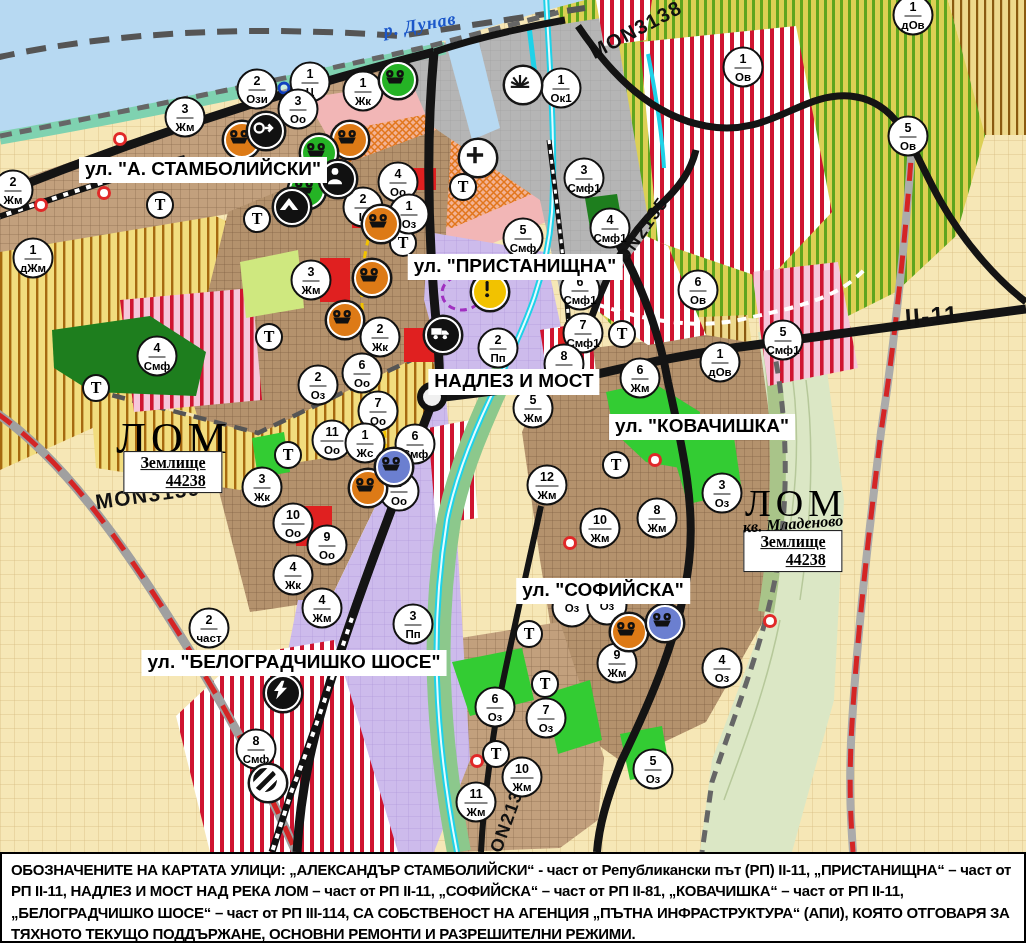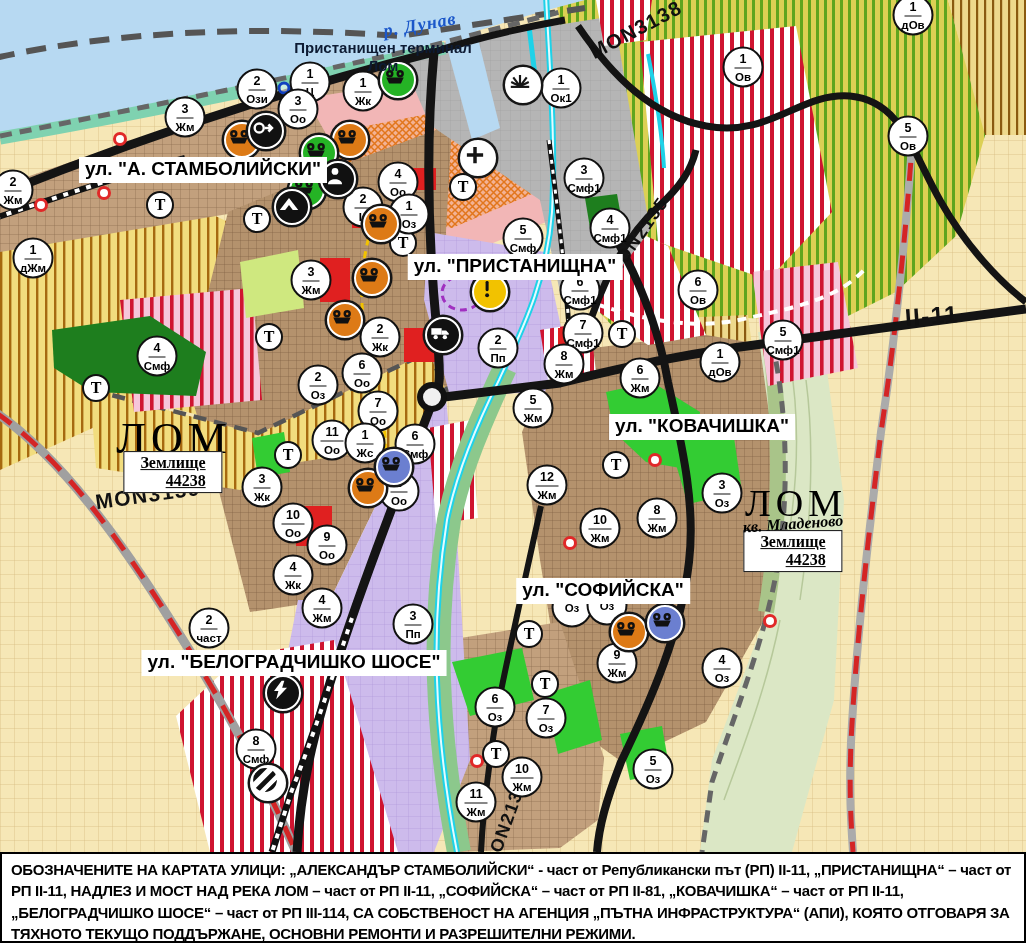--- a/index.html
+++ b/index.html
@@ -649,20 +649,21 @@
         <div class="red-dot" style="left: 120px; top: 139px;"></div>
         <div class="red-dot" style="left: 104px; top: 193px;"></div>
         <div class="red-dot" style="left: 41px; top: 205px;"></div>
         <div class="red-dot" style="left: 655px; top: 460px;"></div>
         <div class="red-dot" style="left: 570px; top: 543px;"></div>
         <div class="red-dot" style="left: 477px; top: 761px;"></div>
         <div class="red-dot" style="left: 770px; top: 621px;"></div>
         <div class="blue-ring" style="left: 284px; top: 88px;"></div>
         <div class="street-label" style="left: 203px; top: 170px; z-index: 40;">ул. "А. СТАМБОЛИЙСКИ"</div>
         <div class="street-label" style="left: 515px; top: 267px; z-index: 40;">ул. "ПРИСТАНИЩНА"</div>
+        <div class="street-label" style="left: 514px; top: 382px; z-index: 40;">НАДЛЕЗ И МОСТ</div>
         <div class="street-label" style="left: 702px; top: 427px; z-index: 40;">ул. "КОВАЧИШКА"</div>
         <div class="street-label" style="left: 603px; top: 591px; z-index: 40;">ул. "СОФИЙСКА"</div>
         <div class="street-label" style="left: 294px; top: 663px; z-index: 40;">ул. "БЕЛОГРАДЧИШКО ШОСЕ"</div>
         <div class="road-label" style="left: 148px; top: 495px; font-size: 21px; transform: translate(-50%, -50%) rotate(-8deg);">MON3139</div>
         <div class="road-label" style="left: 636px; top: 30px; font-size: 20px; transform: translate(-50%, -50%) rotate(-28deg);">MON3138</div>
         <div class="road-label" style="left: 638px; top: 237px; font-size: 18px; transform: translate(-50%, -50%) rotate(-55deg);">MON2135</div>
         <div class="road-label" style="left: 506px; top: 824px; font-size: 18px; transform: translate(-50%, -50%) rotate(-70deg);">MON2136</div>
         <div class="road-label" style="left: 932px; top: 316px; font-size: 24px; transform: translate(-50%, -50%) rotate(-4deg);">II-11</div>
         <div class="city-label" style="left: 174px; top: 438px; font-size: 44px;">ЛОМ</div>
         <div class="city-label" style="left: 796px; top: 503px; font-size: 38px;">ЛОМ</div>
@@ -670,20 +671,19 @@
           <div>Землище</div>
           <div>44238</div>
         </div>
         <div class="plot-box" style="left: 793px; top: 551px;">
           <div>Землище</div>
           <div>44238</div>
         </div>
       </div>
 
     <div id="river-label">р. Дунав</div>
-    <div id="port-label">Пристанищен терминал Лом</div>
     <div id="district-label">кв. Младеново</div>
   </div>
 
   <div id="footer">
     <div class="txt">ОБОЗНАЧЕНИТЕ НА КАРТАТА УЛИЦИ: „АЛЕКСАНДЪР СТАМБОЛИЙСКИ“ - част от Републикански път (РП) II-11, „ПРИСТАНИЩНА“ – част от РП II-11, НАДЛЕЗ И МОСТ НАД РЕКА ЛОМ – част от РП II-11, „СОФИЙСКА“ – част от РП II-81, „КОВАЧИШКА“ – част от РП II-11, „БЕЛОГРАДЧИШКО ШОСЕ“ – част от РП III-114, СА СОБСТВЕНОСТ НА АГЕНЦИЯ „ПЪТНА ИНФРАСТРУКТУРА“ (АПИ), КОЯТО ОТГОВАРЯ ЗА ТЯХНОТО ТЕКУЩО ПОДДЪРЖАНЕ, ОСНОВНИ РЕМОНТИ И РАЗРЕШИТЕЛНИ РЕЖИМИ.</div>
   </div>
 </div>
 
 </body></html>

